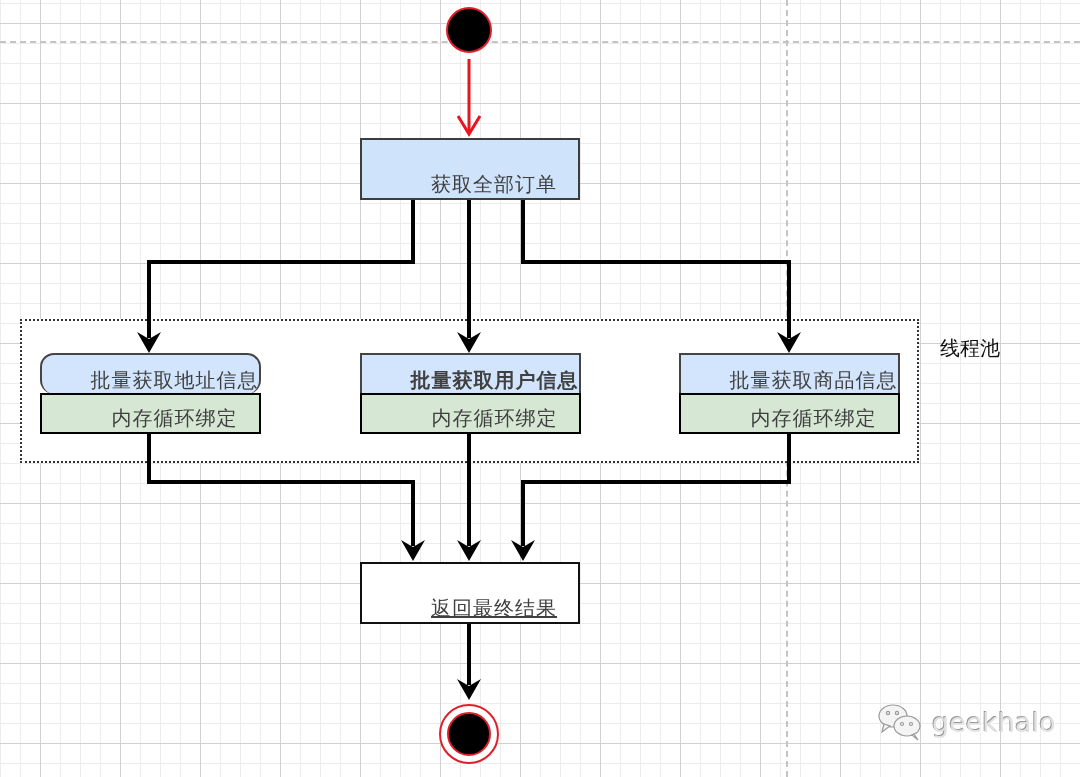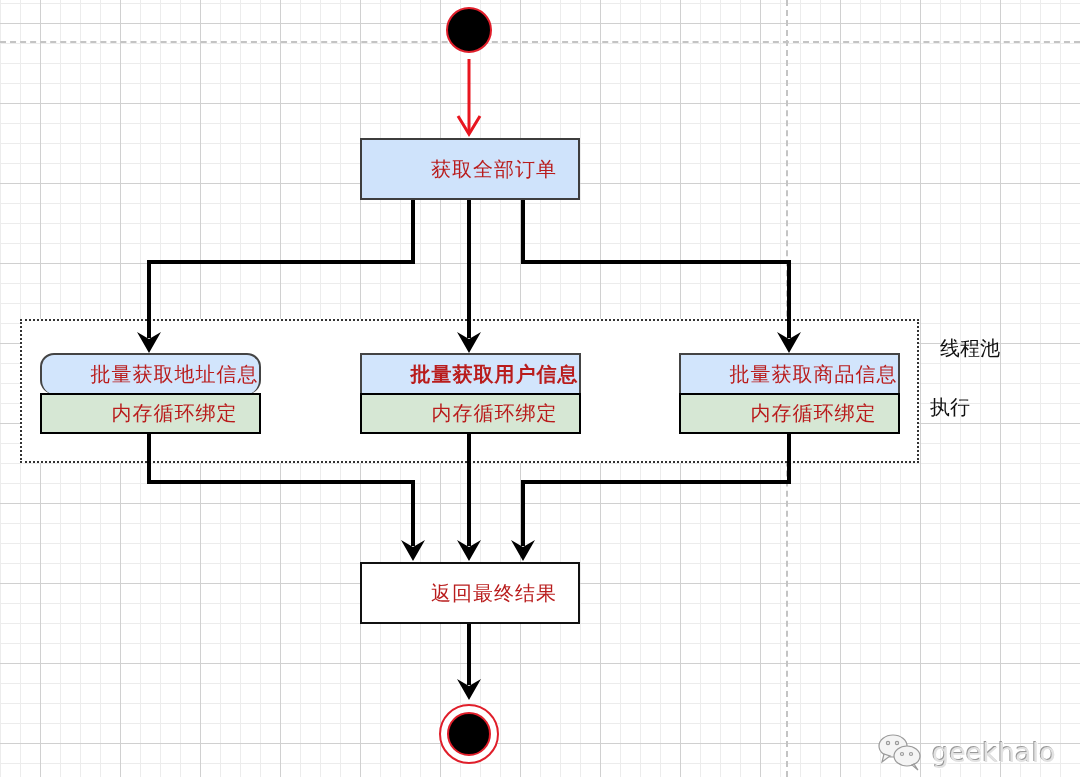--- a/index.html
+++ b/index.html
@@ -13,39 +13,38 @@
       linear-gradient(to bottom, #ececec 1px, transparent 1px);
     background-size: 80px 80px, 80px 80px, 20px 20px, 20px 20px;
     background-position: 40px 23px, 40px 23px, 0px 3px, 0px 3px;
     font-family: "DejaVu Sans", "Liberation Sans", sans-serif;
   }
   .page-guide-h { position: absolute; left: 0; top: 41px; width: 1080px; height: 0; border-top: 2px dashed #c4c4c4; }
   .page-guide-v { position: absolute; left: 786px; top: 0; width: 0; height: 777px; border-left: 2px dashed #c4c4c4; }
   svg.edges { position: absolute; left: 0; top: 0; }
   .node {
     position: absolute; box-sizing: border-box;
-    display: flex; align-items: center; justify-content: center;
-    color: #b91c1c; font-size: 20px; letter-spacing: 1px; padding-left: 48px;
+    display: flex; align-items: flex-end; justify-content: center;
+    color: #404040; font-size: 20px; letter-spacing: 1px; padding-left: 48px;
   }
   .blue { background: #cfe3fb; border: 2px solid #3d3d3d; }
   .blue-small { background: #d2e5fc; border: 2px solid #444; border-bottom: none; }
   .green { background: #d6e7d4; border: 2px solid #000000; }
-  .white { background: #ffffff; border: 2px solid #111; }
+  .white { background: #ffffff; border: 2px solid #111; text-decoration: underline; }
   .pool {
     position: absolute; left: 20px; top: 319px; width: 899px; height: 144px;
     box-sizing: border-box; border: 2px dotted #333; background: #ffffff;
   }
   .label {
     position: absolute; color: #111; font-size: 20px; text-align: left; line-height: 26px;
   }
   .watermark {
     position: absolute; left: 876px; top: 702px; display: flex; align-items: center;
     color: #e2e2e2; font-size: 27px;
     text-shadow: -1px -1px 0 #999, 1px 1px 0 #fff;
-    margin-top: 30px;
   }
   .watermark svg { margin-right: 8px; }
 </style>
 </head>
 <body>
 
 <div class="page-guide-h"></div>
 <div class="page-guide-v"></div>
 
 <div class="pool"></div>
@@ -125,21 +124,20 @@
 <div class="node green" style="left:679px; top:393px; width:221px; height:41px;">
   <span>内存循环绑定</span>
 </div>
 
 <div class="node white" style="left:360px; top:562px; width:220px; height:62px;">
   <span>返回最终结果</span>
 </div>
 
 <div class="label" style="left:940px; top:335px; width:120px;">线程池</div>
 <div class="label" style="left:930px; top:394px; width:140px;">
-  <div>执行</div>
 </div>
 
 <div class="watermark">
   <svg width="48" height="40" viewBox="0 0 48 40">
     <g fill="#f4f4f4" stroke="#9a9a9a" stroke-width="1.2">
       <ellipse cx="17" cy="14" rx="14" ry="11"></ellipse>
       <path d="M8,22 L6,30 L14,24 Z"></path>
       <ellipse cx="31" cy="24" rx="13" ry="10"></ellipse>
       <path d="M38,32 L42,38 L36,33 Z"></path>
     </g>

